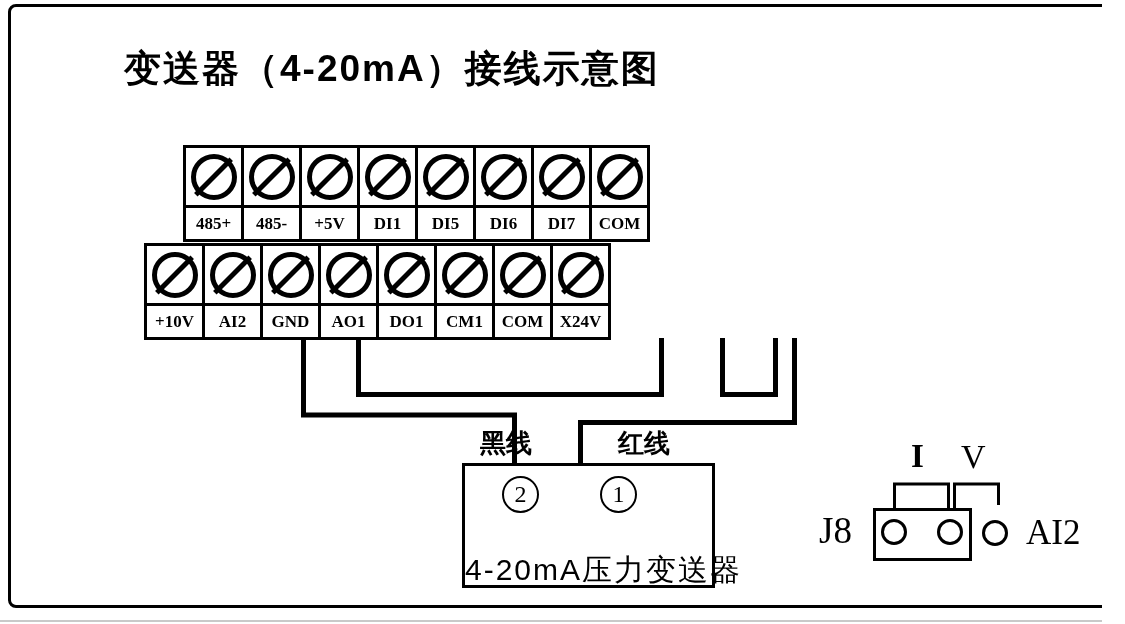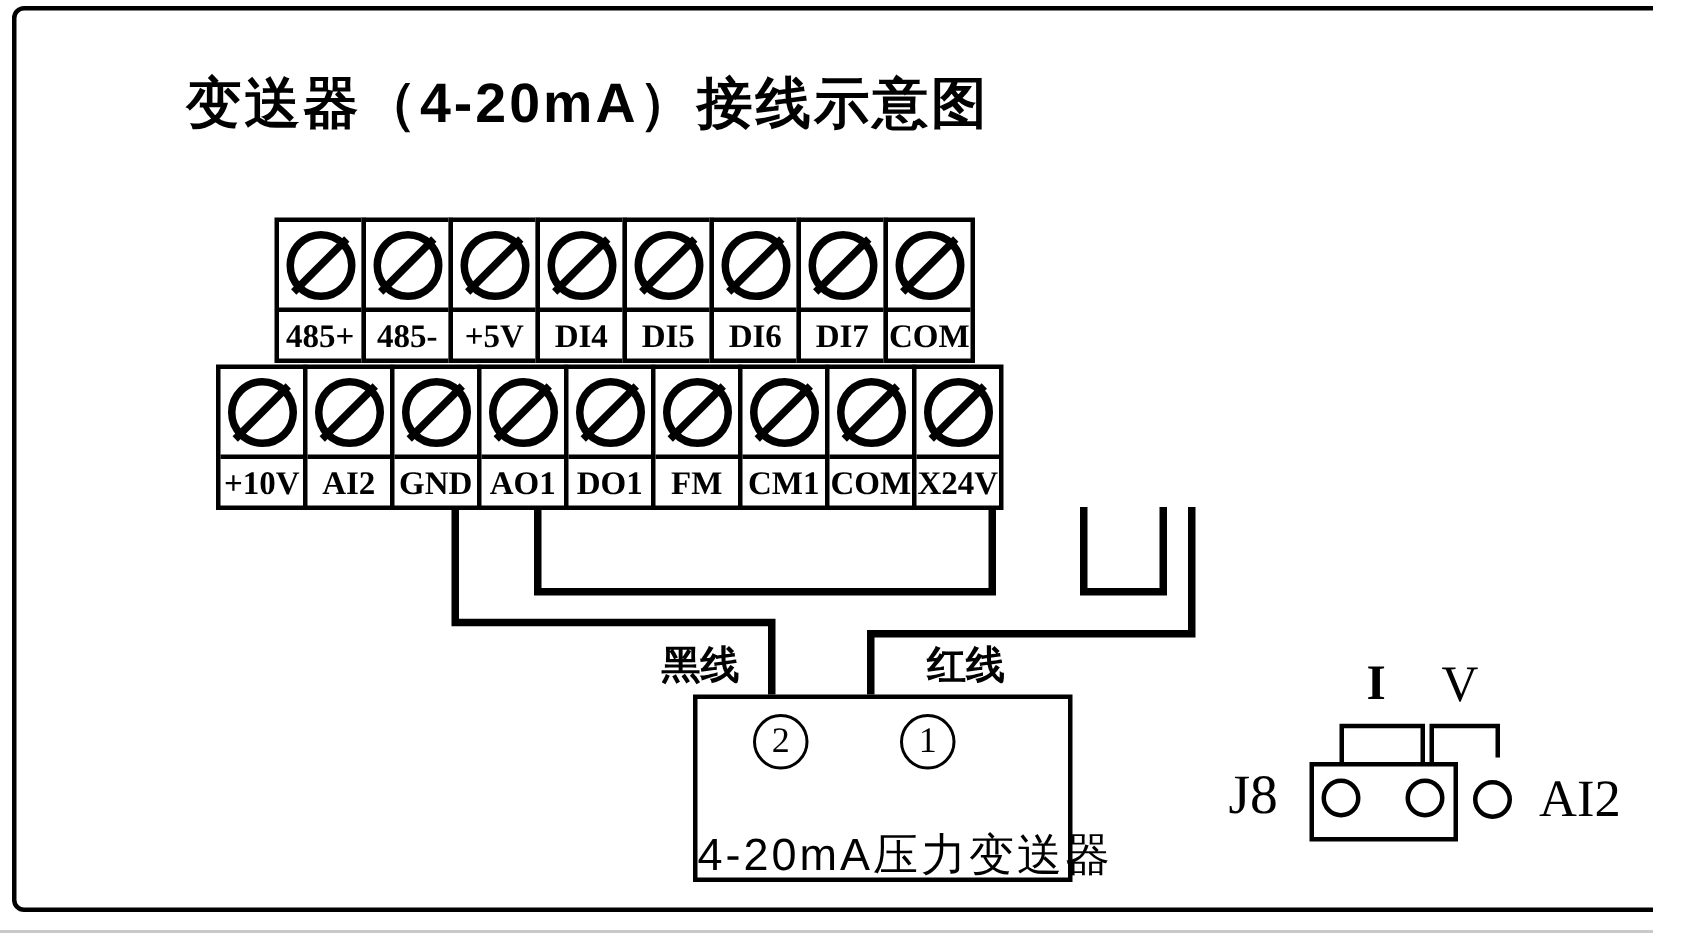--- a/index.html
+++ b/index.html
@@ -15,21 +15,21 @@
   .trow{position:absolute;display:flex;}
   .tcell{width:61px;box-sizing:border-box;border:3px solid #000;margin-left:-3px;
          background:#fff;}
   .tcell:first-child{margin-left:0;}
   .screwbox{height:57px;position:relative;display:flex;align-items:center;justify-content:center;
             border-bottom:3px solid #000;}
   .screw{position:relative;width:36px;height:36px;border:5px solid #000;border-radius:50%;}
   .screw::after{content:"";position:absolute;left:50%;top:-7px;height:50px;width:5px;
                 margin-left:-2.5px;background:#000;transform:rotate(45deg);}
   .tlabel{height:31px;display:flex;align-items:center;justify-content:center;
-          font-family:"Liberation Serif",serif;font-weight:bold;font-size:22px;white-space:nowrap;}
+          font-family:"Liberation Serif",serif;font-weight:bold;font-size:17px;white-space:nowrap;}
 
   svg.wires{position:absolute;left:0;top:0;pointer-events:none;}
 
   .wire-label{position:absolute;font-size:26px;font-weight:bold;white-space:nowrap;}
 
   .xmitter{position:absolute;left:462px;top:463px;width:247px;height:119px;
            border:3px solid #000;background:#fff;}
   .circ-num{position:absolute;top:10px;width:33px;height:33px;border:2px solid #000;
             border-radius:50%;display:flex;align-items:center;justify-content:center;
             font-family:"Liberation Serif",serif;font-size:24px;}
@@ -75,21 +75,21 @@
       <div class="tcell">
         <div class="screwbox">
           <span class="screw"></span>
         </div>
         <div class="tlabel">+5V</div>
       </div>
       <div class="tcell">
         <div class="screwbox">
           <span class="screw"></span>
         </div>
-        <div class="tlabel">DI4</div>
+        <div class="tlabel">DI1</div>
       </div>
       <div class="tcell">
         <div class="screwbox">
           <span class="screw"></span>
         </div>
         <div class="tlabel">DI5</div>
       </div>
       <div class="tcell">
         <div class="screwbox">
           <span class="screw"></span>
@@ -138,26 +138,20 @@
       <div class="tcell">
         <div class="screwbox">
           <span class="screw"></span>
         </div>
         <div class="tlabel">DO1</div>
       </div>
       <div class="tcell">
         <div class="screwbox">
           <span class="screw"></span>
         </div>
-        <div class="tlabel">FM</div>
-      </div>
-      <div class="tcell">
-        <div class="screwbox">
-          <span class="screw"></span>
-        </div>
         <div class="tlabel">CM1</div>
       </div>
       <div class="tcell">
         <div class="screwbox">
           <span class="screw"></span>
         </div>
         <div class="tlabel">COM</div>
       </div>
       <div class="tcell">
         <div class="screwbox">
@@ -169,21 +163,21 @@
 
   <svg class="wires" width="1125" height="624" viewBox="0 0 1125 624">
     <path d="M303.5,338 V415 H514.5 V464" fill="none" stroke="#000" stroke-width="5"></path>
     <path d="M358.5,338 V394.5 H661.5 V338" fill="none" stroke="#000" stroke-width="5"></path>
     <path d="M722.5,338 V394.5 H775.5 V338" fill="none" stroke="#000" stroke-width="5"></path>
     <path d="M794.5,338 V422.5 H580.5 V464" fill="none" stroke="#000" stroke-width="5"></path>
     <path d="M894.5,508 V484 H948.5 V508" fill="none" stroke="#000" stroke-width="3"></path>
     <path d="M954.5,508 V484 H998.5 V505" fill="none" stroke="#000" stroke-width="3"></path>
   </svg>
 
-  <div class="wire-label" style="left:441px;top:426px;">黑线</div>
+  <div class="wire-label" style="left:480px;top:426px;">黑线</div>
   <div class="wire-label" style="left:618px;top:426px;">红线</div>
 
   <div class="xmitter">
     <div class="circ-num circ-left">2</div>
     <div class="circ-num circ-right">1</div>
     <div class="xmitter-label">4-20mA压力变送器</div>
   </div>
 
   <div class="serif-label j8-label">J8</div>
   <div class="serif-label i-label">I</div>

